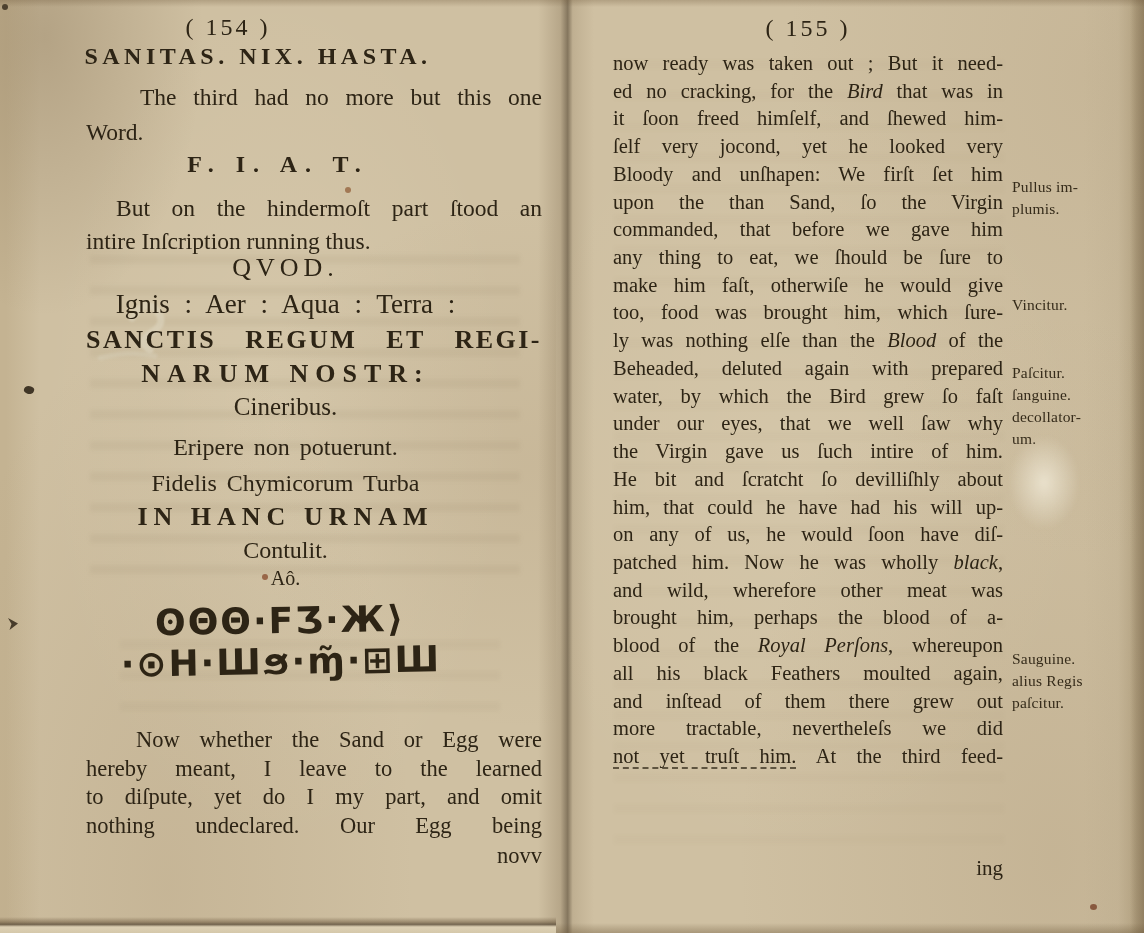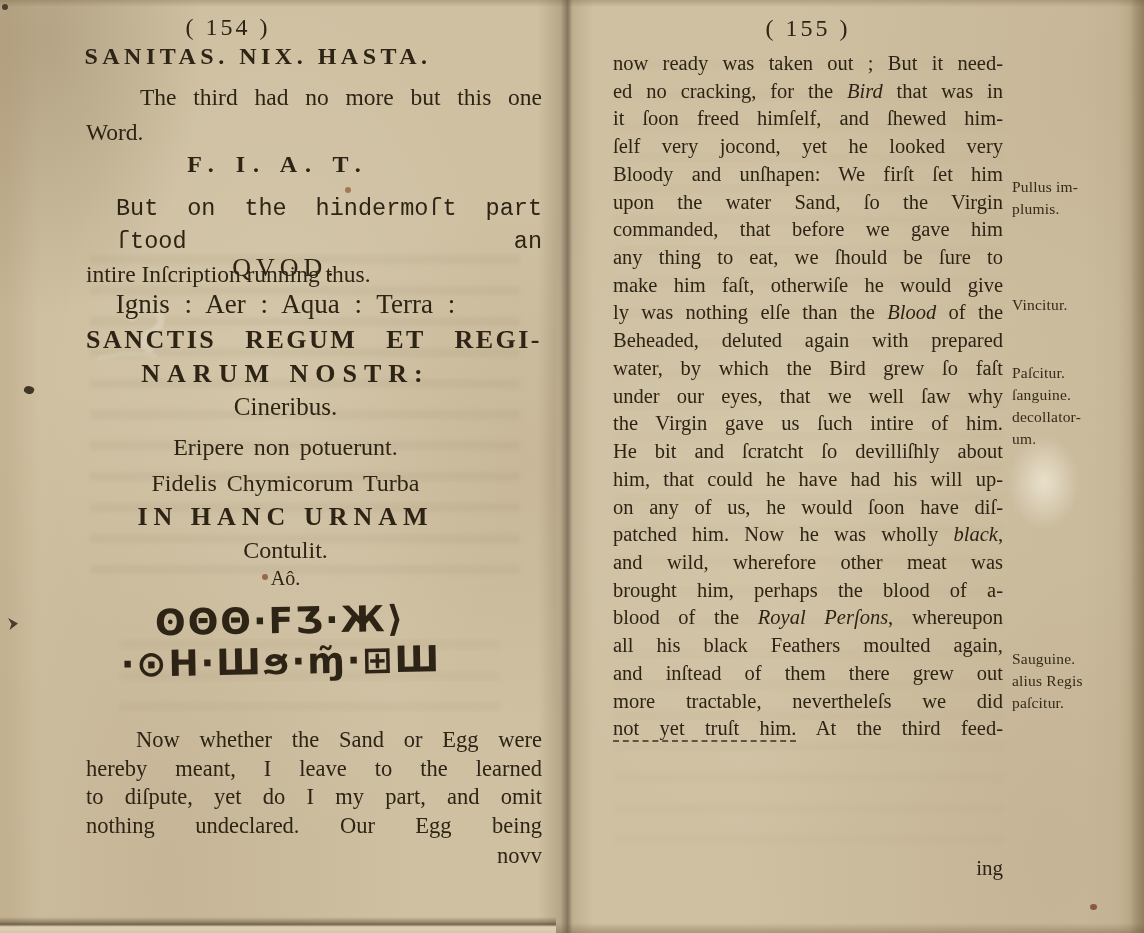--- a/index.html
+++ b/index.html
@@ -37,21 +37,21 @@
   .just{text-align:justify;text-align-last:justify;-moz-text-align-last:justify;}
   .it{font-style:italic;}
   .ul{text-decoration:underline;text-decoration-style:dashed;text-decoration-color:rgba(45,37,21,.7);text-underline-offset:5px;}
   
   .lp-header{left:0;right:100px;top:14px;text-align:center;font-size:24px;letter-spacing:3px;}
   .lp-title{left:20px;right:60px;top:43px;text-align:center;font-size:24px;letter-spacing:4.5px;font-weight:bold;}
   .lp-par{left:86px;width:456px;font-size:23.5px;}
   .lp-p1{top:80px;line-height:35px;}
   .lp-p2{top:192px;line-height:33px;}
   .lp-ind1{padding-left:54px;}
-  .lp-ind2{padding-left:30px;font-family:Liberation Mono, monospace;}
+  .lp-ind2{padding-left:30px;}
   .lp-fiat{left:30px;right:30px;top:151px;text-align:center;font-size:24px;letter-spacing:8px;font-weight:bold;}
   .lp-qvod{left:30px;right:15px;top:253px;text-align:center;font-size:26px;letter-spacing:5px;}
   .insc{left:30px;right:15px;text-align:center;}
   .insc-ignis{top:289px;font-size:27px;word-spacing:8px;}
   .insc-sanctis{left:86px;right:auto;width:456px;top:325px;font-size:26px;letter-spacing:2.5px;text-align:justify;text-align-last:justify;font-weight:600;}
   .insc-narum{top:359px;font-size:26px;letter-spacing:7px;font-weight:600;}
   .insc-cineribus{top:393px;font-size:25px;}
   .insc-eripere{top:434px;font-size:24px;word-spacing:4px;}
   .insc-fidelis{top:470px;font-size:24px;word-spacing:4px;}
   .insc-inhanc{top:502px;font-size:26px;letter-spacing:6px;font-weight:600;}
@@ -158,24 +158,25 @@
     <div class="scuff"></div>
 
     <div class="txt rp-header">( 155 )</div>
 
     <div class="txt rp-body">
       <div class="line"><span>now ready was taken out ; But it need-</span></div>
       <div class="line"><span>ed no cracking, for the </span><span class="it">Bird</span><span> that was in</span></div>
       <div class="line"><span>it ſoon freed himſelf, and ſhewed him-</span></div>
       <div class="line"><span>ſelf very jocond, yet he looked very</span></div>
       <div class="line"><span>Bloody and unſhapen: We firſt ſet him</span></div>
-      <div class="line"><span>upon the water Sand, ſo the Virgin</span></div>
+      <div class="line"><span>upon the than Sand, ſo the Virgin</span></div>
       <div class="line"><span>commanded, that before we gave him</span></div>
       <div class="line"><span>any thing to eat, we ſhould be ſure to</span></div>
       <div class="line"><span>make him faſt, otherwiſe he would give</span></div>
+      <div class="line"><span>too, food was brought him, which ſure-</span></div>
       <div class="line"><span>ly was nothing elſe than the </span><span class="it">Blood</span><span> of the</span></div>
       <div class="line"><span>Beheaded, deluted again with prepared</span></div>
       <div class="line"><span>water, by which the Bird grew ſo faſt</span></div>
       <div class="line"><span>under our eyes, that we well ſaw why</span></div>
       <div class="line"><span>the Virgin gave us ſuch intire of him.</span></div>
       <div class="line"><span>He bit and ſcratcht ſo devilliſhly about</span></div>
       <div class="line"><span>him, that could he have had his will up-</span></div>
       <div class="line"><span>on any of us, he would ſoon have diſ-</span></div>
       <div class="line"><span>patched him. Now he was wholly </span><span class="it">black</span><span>,</span></div>
       <div class="line"><span>and wild, wherefore other meat was</span></div>

